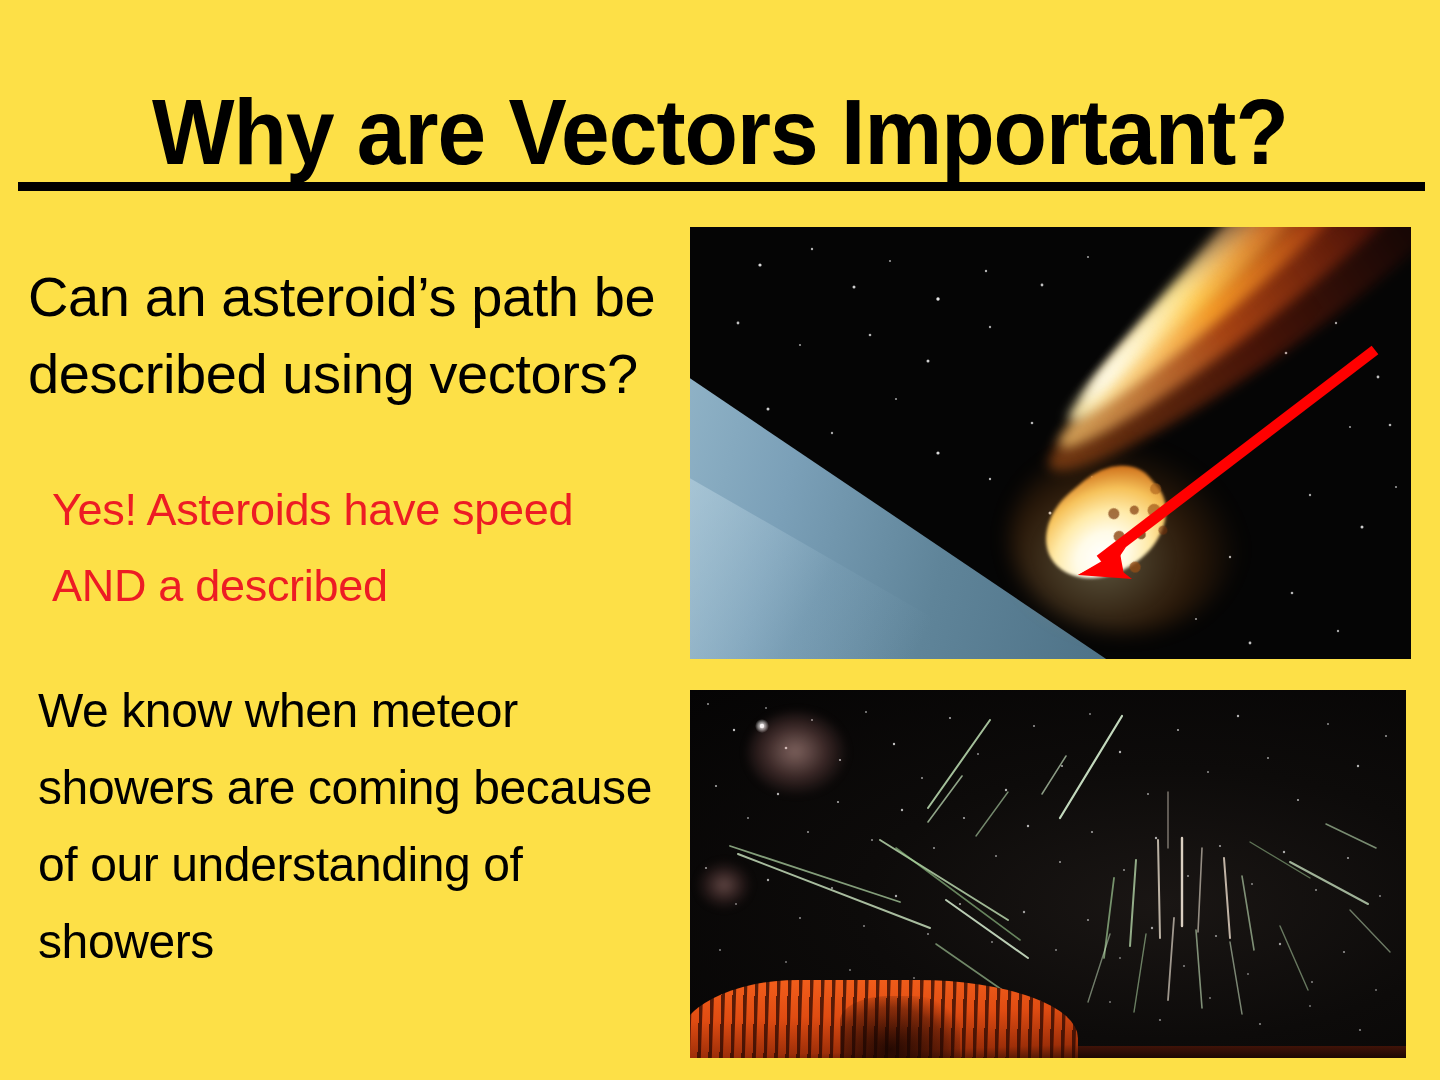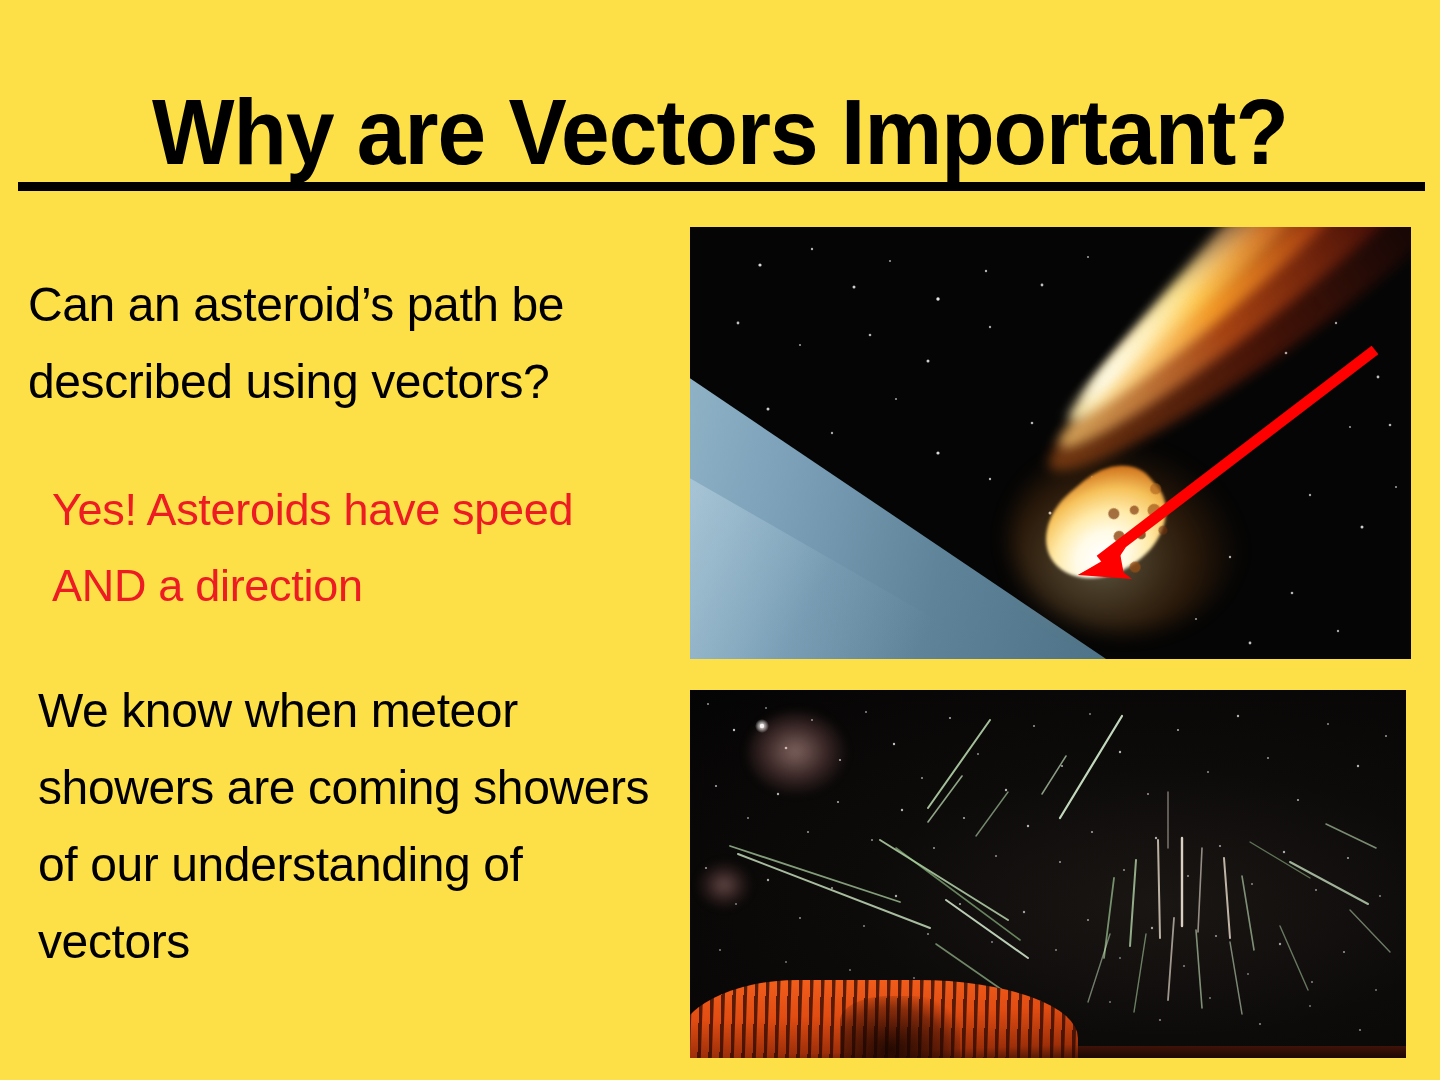--- a/index.html
+++ b/index.html
@@ -62,23 +62,23 @@
   }
   .para {
     font-family: "Liberation Sans", sans-serif;
     font-weight: normal;
     color: #000000;
     white-space: pre-line;
   }
   .para-question {
     position: absolute;
     left: 28px;
-    top: 38px;
+    top: 30px;
     width: 660px;
-    font-size: 48px;
+    font-size: 56px;
     line-height: 77px;
     letter-spacing: -0.4px;
   }
   .para-answer {
     position: absolute;
     left: 52px;
     top: 244px;
     width: 620px;
     font-size: 45px;
     line-height: 76px;
@@ -270,23 +270,23 @@
 <div class="slide">
 
   <div class="title-block">
     <span class="title-text">Why are Vectors Important?</span>
     <div class="title-rule"></div>
   </div>
 
   <div class="text-col">
     <div class="para para-question">Can an asteroid’s path be described using vectors?</div>
 
-    <div class="para para-answer">Yes! Asteroids have speed AND a direction</div>
-
-    <div class="para para-meteor">We know when meteor showers are coming showers of our understanding of vectors</div>
+    <div class="para para-answer">Yes! Asteroids have speed AND a described</div>
+
+    <div class="para para-meteor">We know when meteor showers are coming because of our understanding of showers</div>
   </div>
 
   <div class="photo" id="asteroid-photo">
     <div class="space-bg"></div>
 
     <svg class="arrow-svg" width="721" height="432" viewBox="0 0 721 432">
       <g fill="#ffffff">
         <circle cx="70" cy="38" r="1.6" opacity=".85"></circle>
         <circle cx="122" cy="22" r="1.2" opacity=".7"></circle>
         <circle cx="164" cy="60" r="1.5" opacity=".8"></circle>

